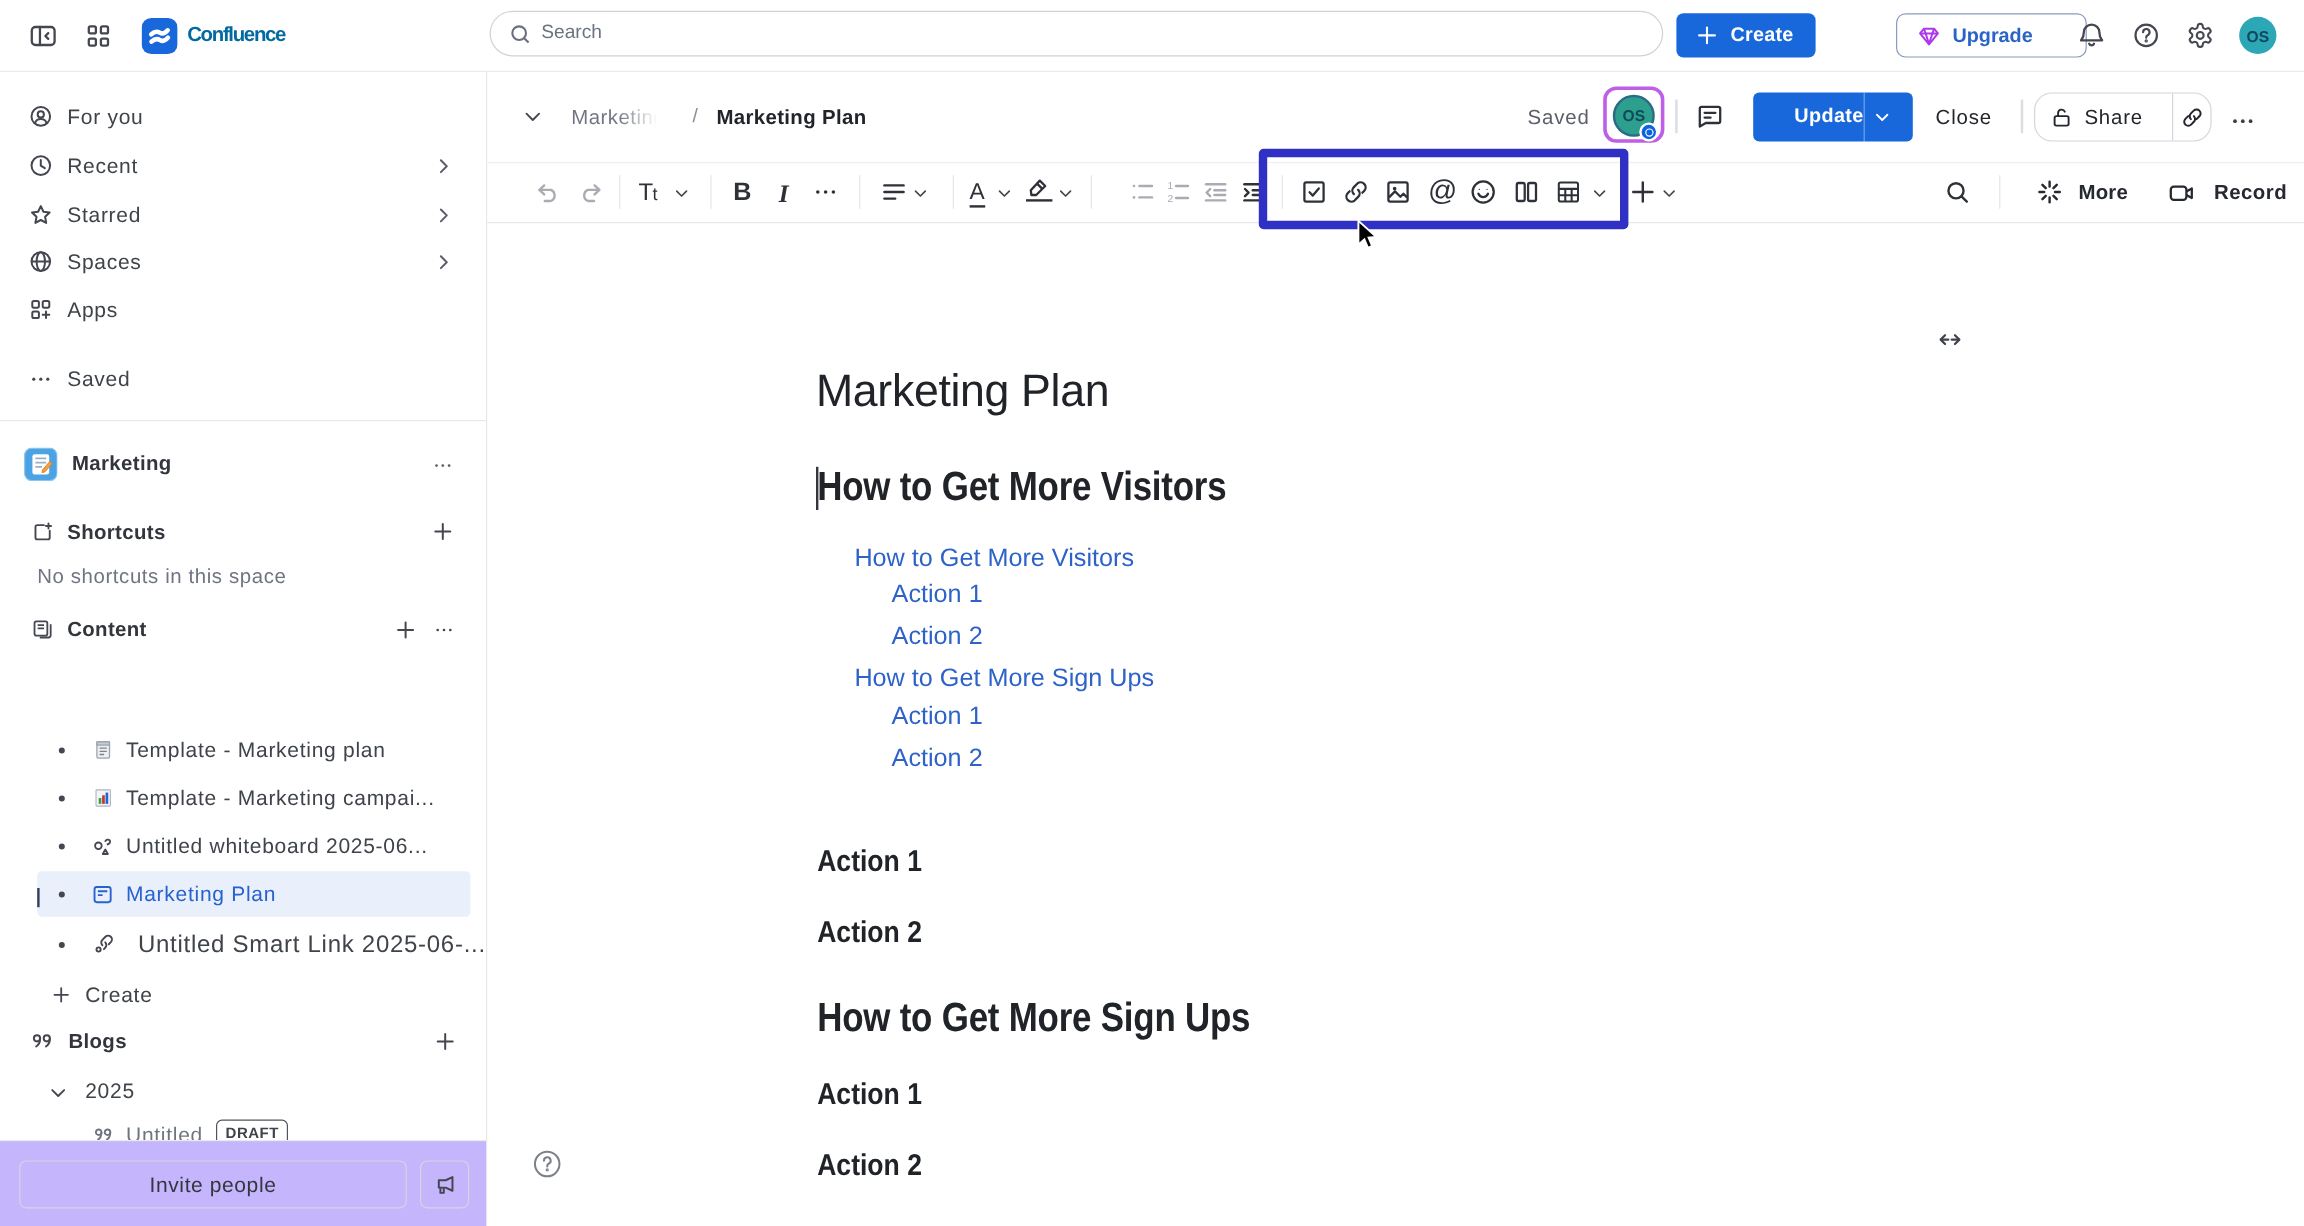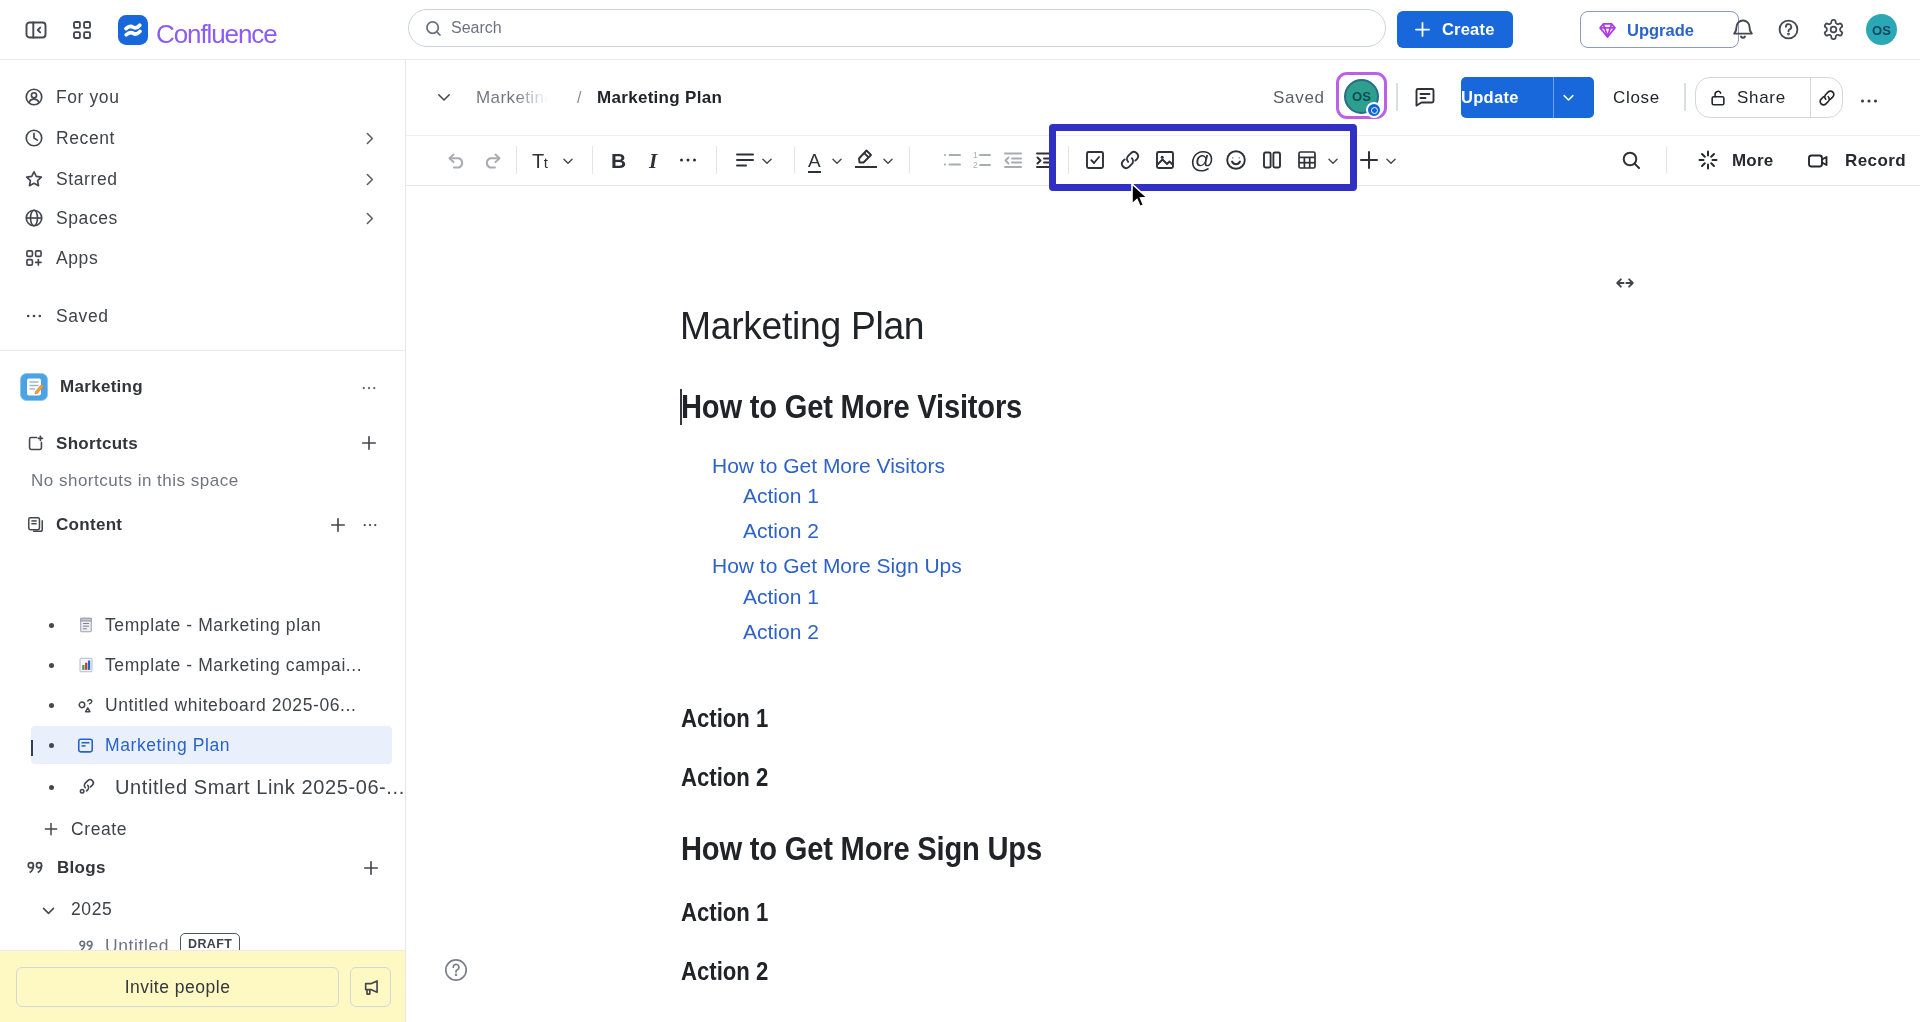--- a/index.html
+++ b/index.html
@@ -22,21 +22,21 @@
     <rect x="4" y="4" width="5.9" height="5.9" rx="1.3"></rect>
       <rect x="14.1" y="4" width="5.9" height="5.9" rx="1.3"></rect>
       <rect x="4" y="14.1" width="5.9" height="5.9" rx="1.3"></rect>
       <rect x="14.1" y="14.1" width="5.9" height="5.9" rx="1.3"></rect>
   </svg>
   <svg class="ic" style="left:118px;top:15px" width="30" height="30" viewBox="0 0 24 24">
     <rect x="0" y="0" width="24" height="24" rx="6.5" fill="#1868DB"></rect>
     <path d="M6.4 10.9 C8.5 8.9 10.5 8.8 12.1 9.8 C13.7 10.8 15.5 10.4 17.4 8.2" fill="none" stroke="#fff" stroke-width="3" stroke-linecap="round"></path>
     <path d="M6.6 15.8 C8.7 13.8 10.7 13.7 12.3 14.7 C13.9 15.7 15.7 15.3 17.6 13.1" fill="none" stroke="#fff" stroke-width="3" stroke-linecap="round"></path>
   </svg>
-  <div class="txt" style="left:156px;top:19px;font-size:26px;font-weight:400;color:#8b5cf6;letter-spacing:-1.1px">Confluence</div>
+  <div class="txt" style="left:156px;top:19px;font-size:17px;font-weight:700;color:#0369a1;letter-spacing:-1.1px">Confluence</div>
   <div class="abs" style="left:408px;top:9px;width:978px;height:38px;border:1px solid #CED2D9;border-radius:19px;background:#fff">
     <svg class="ic" style="left:14px;top:8px" width="21" height="21" viewBox="0 0 24 24" fill="none" stroke="#6A707F" stroke-width="2">
         <circle cx="11" cy="11" r="6.5"></circle>
         <line x1="15.8" y1="15.8" x2="20" y2="20"></line>
       </svg>
     <div class="txt" style="left:42px;top:9px;font-size:16px;color:#6C7380">Search</div>
   </div>
   <div class="abs" style="left:1397px;top:11px;width:116px;height:37px;background:#1868DB;border-radius:6px">
     <svg class="ic" style="left:15px;top:8px" width="21" height="21" viewBox="0 0 24 24" fill="none" stroke="#fff" stroke-width="2" stroke-linecap="round">
         <line x1="12" y1="4.5" x2="12" y2="19.5"></line>
@@ -227,21 +227,21 @@
 
   <svg class="ic" style="left:77px;top:877px" width="18" height="18" viewBox="0 0 24 24" fill="none" stroke="#6F7580" stroke-width="2.1">
       <circle cx="7" cy="8.7" r="3.1"></circle>
       <path d="M10.1 8.7 c0 4.6 -1.6 7.2 -4.6 8.6"></path>
       <circle cx="16.8" cy="8.7" r="3.1"></circle>
       <path d="M19.9 8.7 c0 4.6 -1.6 7.2 -4.6 8.6"></path>
     </svg>
   <div class="txt" style="left:105px;top:876px;font-size:17.5px;letter-spacing:0.6px;color:#6F7580">Untitled</div>
   <div class="abs" style="left:180px;top:873px;height:23px;border:1.6px solid #51555E;border-radius:5px;padding:2.5px 7px 0;font-size:12.5px;font-weight:700;color:#3F434A;letter-spacing:0.4px">DRAFT</div>
 
-  <div class="abs" style="left:0;top:890px;width:405px;height:72px;background:#fef9c3;border-top:1px solid #E9EAEC">
+  <div class="abs" style="left:0;top:890px;width:405px;height:72px;background:#c4b5fd;border-top:1px solid #E9EAEC">
     <div class="abs" style="left:16px;top:16px;width:323px;height:40px;border:1px solid #D4D7DD;border-radius:6px;text-align:center;line-height:38px;font-size:17.5px;letter-spacing:0.5px;color:#34373E">Invite people</div>
     <div class="abs" style="left:350px;top:16px;width:41px;height:40px;border:1px solid #D4D7DD;border-radius:6px">
       <svg class="ic" style="left:9px;top:9px" width="21" height="21" viewBox="0 0 24 24" fill="none" stroke="#44474F" stroke-width="1.9" stroke-linejoin="round">
           <path d="M19.5 4.5 L19.5 17.5 L13 14.5 L6.5 14.5 L6.5 7.5 L13 7.5 Z"></path>
           <path d="M8 14.8 L8 19.5 L11.2 19.5 L11.2 14.8"></path>
         </svg>
     </div>
   </div>
 </div>
 
@@ -259,21 +259,21 @@
   <div class="txt" style="left:938px;top:29px;width:35px;text-align:center;font-size:13px;font-weight:700;color:#0F4B55">OS</div>
   <div class="abs" style="left:960px;top:42px;width:16px;height:16px;border-radius:50%;background:#0B63DF;border:2px solid #fff"></div>
   <div class="abs" style="left:964.5px;top:46.5px;width:7px;height:7px;border-radius:50%;border:1.8px solid #fff"></div>
   <div class="abs" style="left:990px;top:23px;width:1.5px;height:28px;background:#DADDE2"></div>
   <svg class="ic" style="left:1007px;top:25px" width="24" height="24" viewBox="0 0 24 24" fill="none" stroke="#2E3138" stroke-width="1.9" stroke-linejoin="round">
       <path d="M3.5 5.5 a1.5 1.5 0 0 1 1.5 -1.5 L19 4 a1.5 1.5 0 0 1 1.5 1.5 L20.5 16 a1.5 1.5 0 0 1 -1.5 1.5 L8.5 17.5 3.5 20.5 Z"></path>
       <line x1="7.5" y1="9" x2="16.5" y2="9" stroke-linecap="round"></line>
       <line x1="7.5" y1="13" x2="12.5" y2="13" stroke-linecap="round"></line>
     </svg>
   <div class="abs" style="left:1055px;top:17px;width:133px;height:41px;background:#1868DB;border-radius:5px">
-    <div class="txt" style="left:0;top:0;width:92px;height:41px;line-height:41px;text-align:left;font-size:16.5px;font-weight:600;letter-spacing:0.3px;color:#fff">Update</div>
+    <div class="txt" style="left:0;top:0;width:92px;height:41px;line-height:41px;text-align:right;font-size:16.5px;font-weight:600;letter-spacing:0.3px;color:#fff">Update</div>
     <div class="abs" style="left:92px;top:0;width:1px;height:41px;background:rgba(255,255,255,0.38)"></div>
     <svg class="ic" style="left:100px;top:13px" width="15" height="15" viewBox="0 0 24 24" fill="none" stroke="#fff" stroke-width="2.4" stroke-linecap="round" stroke-linejoin="round">
         <polyline points="5,9 12,16 19,9"></polyline>
       </svg>
   </div>
   <div class="txt" style="left:1207px;top:28px;font-size:17px;letter-spacing:0.7px;color:#23262C">Close</div>
   <div class="abs" style="left:1278px;top:23px;width:1.5px;height:28px;background:#DADDE2"></div>
   <div class="abs" style="left:1289px;top:17px;width:148px;height:41px;border:1px solid #D3D6DC;border-radius:15px">
     <svg class="ic" style="left:12px;top:10px" width="20" height="20" viewBox="0 0 24 24" fill="none" stroke="#23262C" stroke-width="1.9" stroke-linecap="round">
         <rect x="5" y="10.5" width="14" height="9.5" rx="1.8"></rect>

